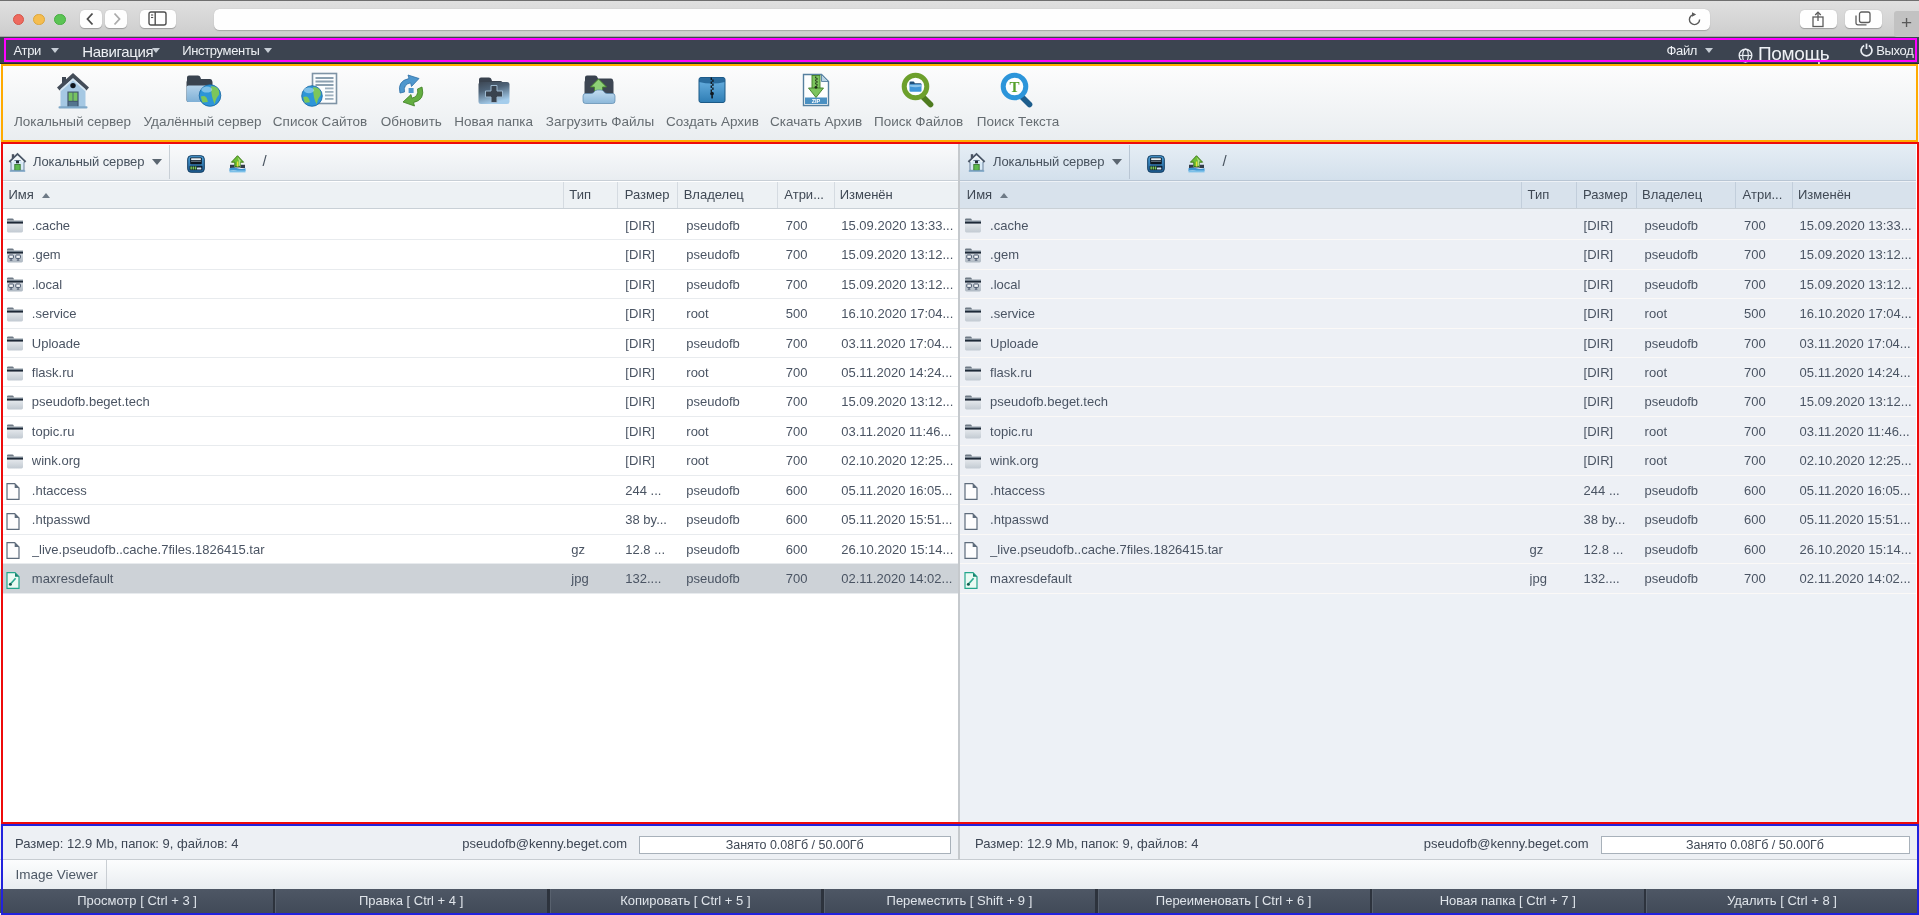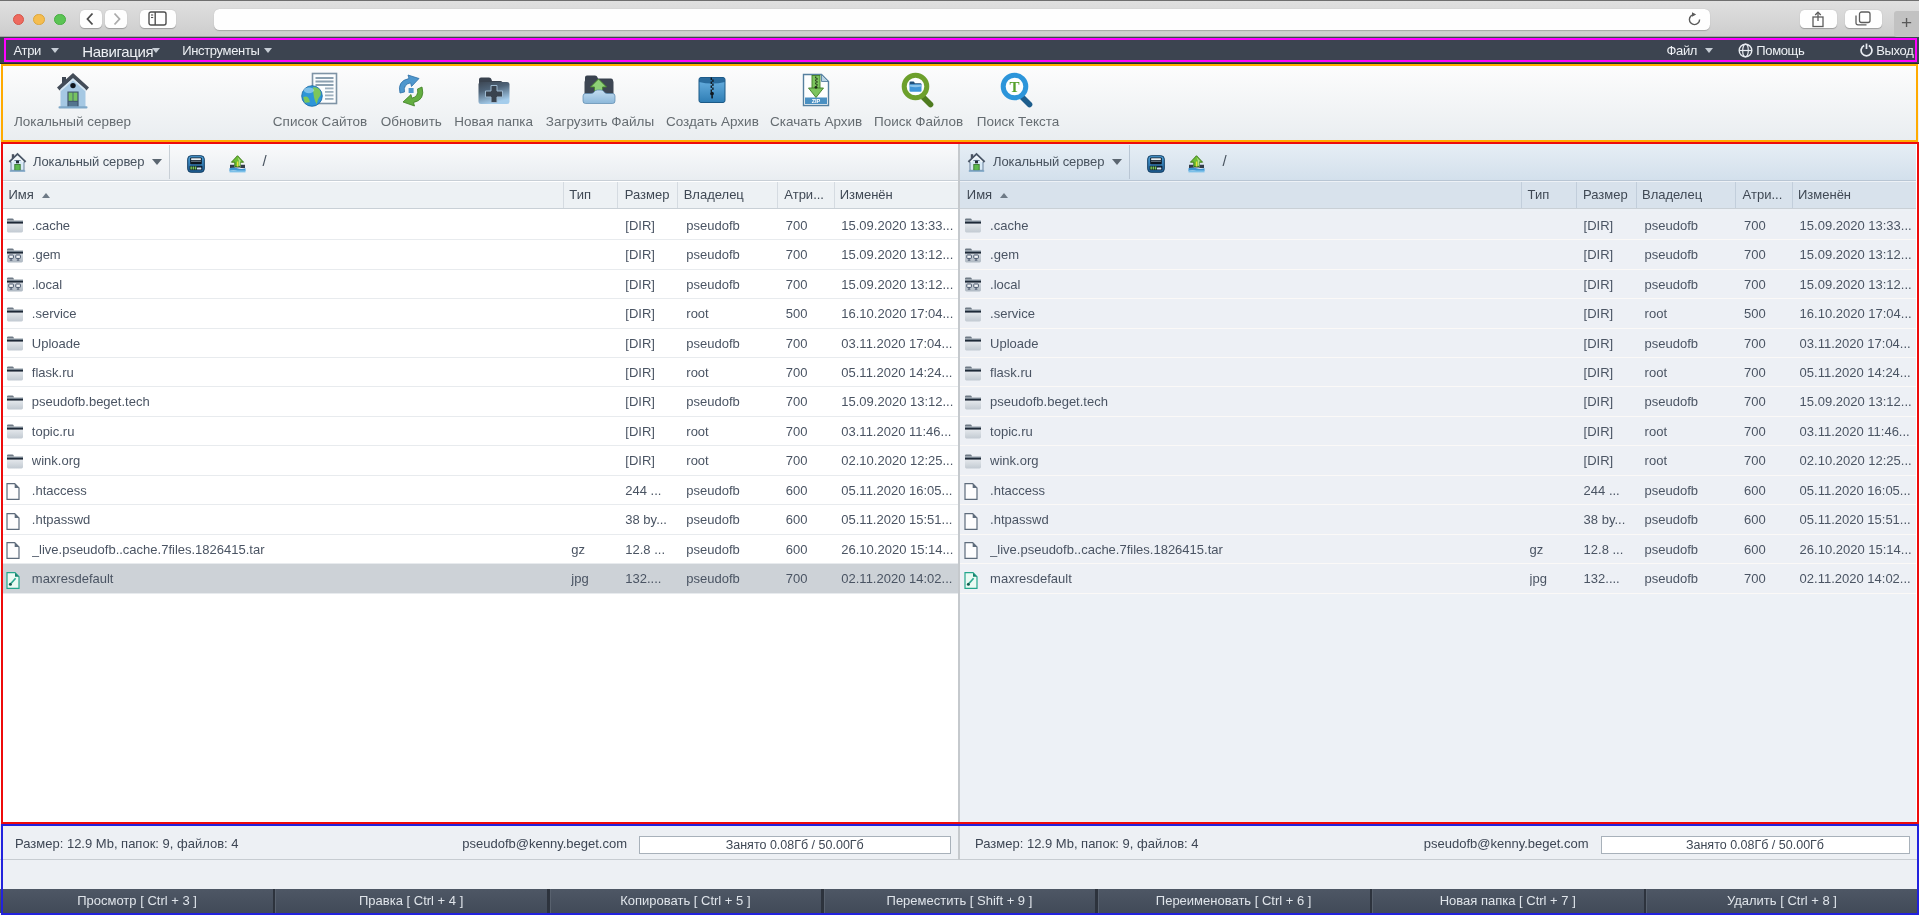--- a/index.html
+++ b/index.html
@@ -85,21 +85,21 @@
 </div>
     <div class="abs" style="left:0;top:37px;width:1919px;height:27px;background:#3c4450;border-bottom:1px solid #262a31">
       <div class="abs" style="left:13.5px;top:6px;font-size:13px;letter-spacing:-0.35px;color:#eef1f5">Атри</div>
       <div class="caret" style="left:51px;top:11px;border-top-color:#c6cdd5"></div>
       <div class="abs" style="left:82.3px;top:6px;font-size:15px;letter-spacing:-0.35px;color:#eef1f5">Навигация</div>
       <div class="caret" style="left:152px;top:11px;border-top-color:#c6cdd5"></div>
       <div class="abs" style="left:182.3px;top:6px;font-size:13px;letter-spacing:-0.35px;color:#eef1f5">Инструменты</div>
       <div class="caret" style="left:263.5px;top:11px;border-top-color:#c6cdd5"></div>
       <div class="abs" style="left:1666.5px;top:6px;font-size:13px;letter-spacing:-0.35px;color:#eef1f5">Файл</div>
       <div class="caret" style="left:1704.5px;top:11px;border-top-color:#c6cdd5"></div>
-      <div class="abs" style="left:1738px;top:6px;font-size:13px;letter-spacing:-0.35px;color:#eef1f5;white-space:nowrap"><svg width="15" height="15" viewBox="0 0 15 15" style="vertical-align:-3px">
+      <div class="abs" style="left:1738px;top:6px;font-size:19px;letter-spacing:-0.35px;color:#eef1f5;white-space:nowrap"><svg width="15" height="15" viewBox="0 0 15 15" style="vertical-align:-3px">
 <circle cx="7.5" cy="7.5" r="6.3" fill="none" stroke="#e9edf2" stroke-width="1.4"></circle>
 <ellipse cx="7.5" cy="7.5" rx="2.8" ry="6.3" fill="none" stroke="#e9edf2" stroke-width="1.2"></ellipse>
 <line x1="1.2" y1="7.5" x2="13.8" y2="7.5" stroke="#e9edf2" stroke-width="1.2"></line>
 </svg> Помощь</div>
       <div class="abs" style="left:1860px;top:6px;font-size:13px;letter-spacing:-0.35px;color:#eef1f5;white-space:nowrap"><svg width="13" height="14" viewBox="0 0 13 14" style="vertical-align:-2px">
 <path d="M4.2 2.6 A5.4 5.4 0 1 0 8.8 2.6" fill="none" stroke="#e9edf2" stroke-width="1.7"></path>
 <line x1="6.5" y1="0.6" x2="6.5" y2="6" stroke="#e9edf2" stroke-width="1.7"></line>
 </svg> Выход</div>
     </div>
     <div class="abs" style="left:0;top:64px;width:1919px;height:77.5px;background:linear-gradient(#fdfdfd,#e9edf0)">
@@ -112,20 +112,34 @@
 <polygon points="17,6.2 29.5,17.3 29.5,19.6 17,8.6 4.5,19.6 4.5,17.3" fill="#e9f2f8" opacity="0.7"></polygon>
 <circle cx="17" cy="13.6" r="2.7" fill="#10171f"></circle>
 <rect x="11.4" y="19.5" width="11.2" height="15.5" fill="#41566c"></rect>
 <rect x="12.6" y="20.6" width="4" height="8.2" fill="#76c360"></rect>
 <rect x="17.4" y="20.6" width="4" height="8.2" fill="#76c360"></rect>
 <rect x="12.6" y="29.8" width="8.8" height="5.2" fill="#54748e"></rect>
 <rect x="2.5" y="34.2" width="29" height="2.4" rx="1" fill="#7fa8c8"></rect>
 </svg>
         </div>
         <div class="lb">Локальный сервер</div>
+      </div>
+      <div class="tb-item" style="left:112.5px;width:180px">
+        <div class="ic">
+          <svg width="38" height="36" viewBox="0 0 38 36">
+<path d="M3 8 L3 5.5 Q3 3.5 5 3.5 L14 3.5 Q16 3.5 16.3 5 L17 7 L26 7 Q28 7 28 9 L28 10 L3 10 Z" fill="#39434f"></path>
+<rect x="2.5" y="8" width="26" height="22" rx="2" fill="#39434f"></rect>
+<rect x="2.5" y="13.5" width="26" height="16.5" rx="2" fill="url(#gfold)"></rect>
+<circle cx="26" cy="23.5" r="10.8" fill="#2d95d8" stroke="#1565a0" stroke-width="0.8"></circle>
+<path d="M27.08,14.32 Q35.72,13.78 35.18,22.42 Q31.4,26.740000000000002 30.86,32.14 Q27.08,25.66 27.08,14.32 Z" fill="#7cc65a"></path>
+<path d="M16.82,24.58 Q22.759999999999998,22.42 23.84,29.98 L18.44,30.52 Z" fill="#7cc65a"></path>
+<ellipse cx="22.759999999999998" cy="17.56" rx="5.4" ry="3.0240000000000005" fill="#bfe3f5" opacity="0.55"></ellipse>
+</svg>
+        </div>
+        <div class="lb">Удалённый сервер</div>
       </div>
       <div class="tb-item" style="left:321.3px;width:180px">
         <div class="ic">
           <svg width="38" height="37" viewBox="0 0 38 37">
 <path d="M8 21 Q5 9 17 6.5 L16 3 L27 6.5 L19.5 14.5 L18.6 10.8 Q11 12.5 12.5 20 Z" fill="#4f97cd" stroke="#2c6ea6" stroke-width="0.8"></path>
 <path d="M30 15 Q33.5 28 21.5 30.5 L22.5 34 L11 30 L19 22.5 L19.8 26.2 Q27 24.5 25.5 17 Z" fill="#63ad41" stroke="#3c7d22" stroke-width="0.8"></path>
 <rect x="16.6" y="16" width="5" height="5" fill="#4f97cd"></rect>
 </svg>
         </div>
         <div class="lb">Обновить</div>
@@ -705,20 +719,24 @@
     <div class="abs" style="left:0;top:823.8px;width:1919px;height:91.2px;background:#edf0f4">
       <div class="abs" style="left:0;top:2.7px;width:1919px;height:33.8px;border-bottom:1px solid #c7ccd1">
         <div class="abs" style="left:15.0px;top:10px;font-size:13px;color:#3d4654">Размер: 12.9 Mb, папок: 9, файлов: 4</div>
         <div class="abs" style="left:309px;top:10px;width:318px;text-align:right;font-size:13px;color:#3d4654">pseudofb@kenny.beget.com</div>
         <div class="abs" style="left:639px;top:9.5px;width:311.5px;height:18px;border:1px solid #a8b1ba;background:#fff;text-align:center;font-size:12.5px;color:#3e4754;line-height:16.5px">Занято 0.08Гб / 50.00Гб</div>
         <div class="abs" style="left:975.0px;top:10px;font-size:13px;color:#3d4654">Размер: 12.9 Mb, папок: 9, файлов: 4</div>
         <div class="abs" style="left:1270.5px;top:10px;width:318px;text-align:right;font-size:13px;color:#3d4654">pseudofb@kenny.beget.com</div>
         <div class="abs" style="left:1600.5px;top:9.5px;width:309px;height:18px;border:1px solid #a8b1ba;background:#fff;text-align:center;font-size:12.5px;color:#3e4754;line-height:16.5px">Занято 0.08Гб / 50.00Гб</div>
         <div class="abs" style="left:958.2px;top:0;width:1.4px;height:33.8px;background:#c5c9cd"></div>
       </div>
+      <div class="abs" style="left:0;top:36.5px;width:1919px;height:29.1px;background:linear-gradient(#fcfdfe,#e9edf0)">
+<div class="abs" style="left:15.5px;top:7px;font-size:13.5px;color:#4d5865">Image Viewer</div>
+<div class="abs" style="left:106.3px;top:0;width:1px;height:29.1px;background:#c9ced3"></div>
+</div>
       <div class="abs" style="left:0;top:65.6px;width:1919px;height:23.2px;background:linear-gradient(#4e5765,#414a58)">
         <div class="btn-b" style="left:0.0px;width:274.1px">Просмотр [ Ctrl + 3 ]</div>
         <div class="btn-b" style="left:274.1px;width:274.1px">Правка [ Ctrl + 4 ]</div>
         <div class="sep" style="left:272.9px"></div>
         <div class="btn-b" style="left:548.3px;width:274.1px">Копировать [ Ctrl + 5 ]</div>
         <div class="sep" style="left:547.1px"></div>
         <div class="btn-b" style="left:822.4px;width:274.1px">Переместить [ Shift + 9 ]</div>
         <div class="sep" style="left:821.2px"></div>
         <div class="btn-b" style="left:1096.6px;width:274.1px">Переименовать [ Ctrl + 6 ]</div>
         <div class="sep" style="left:1095.4px"></div>

